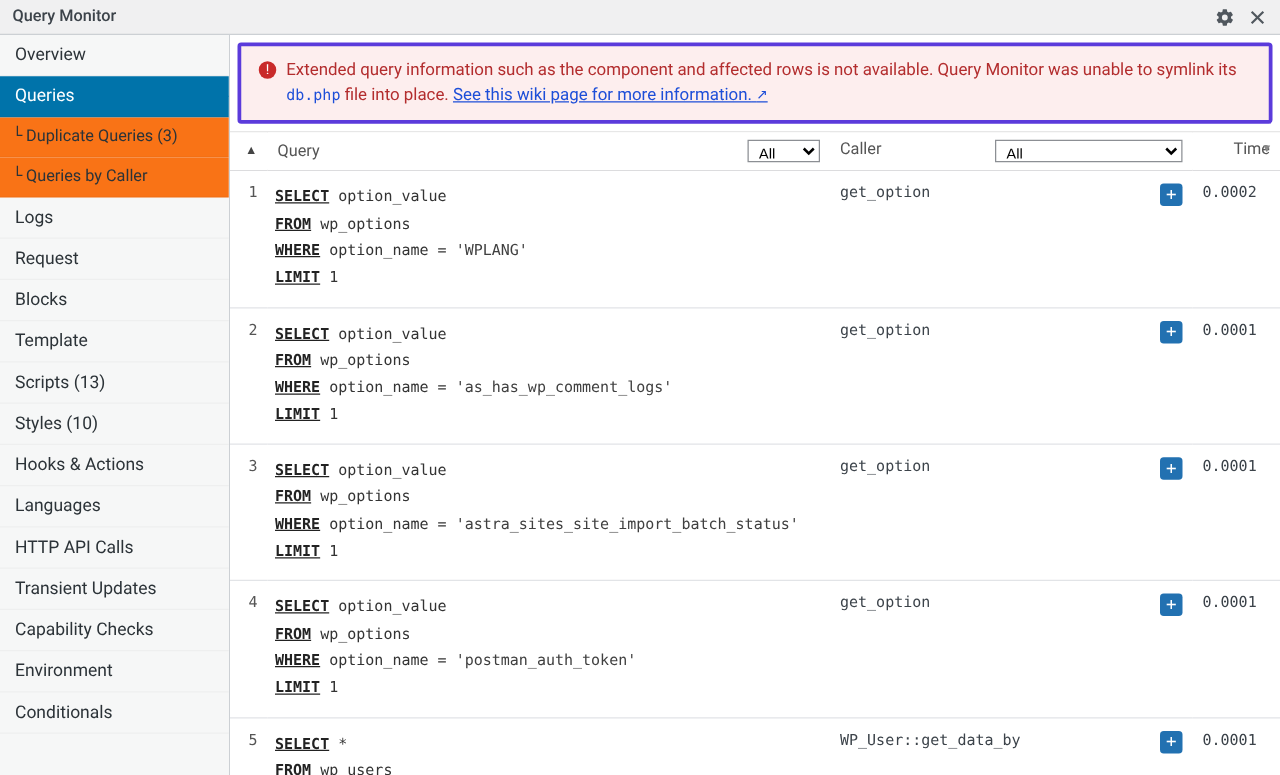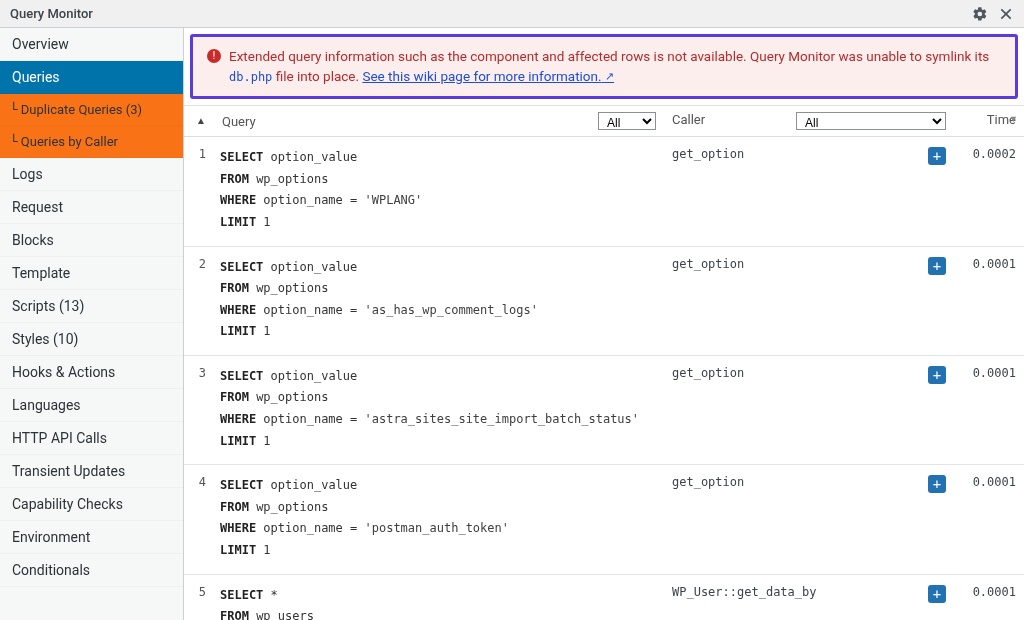--- a/index.html
+++ b/index.html
@@ -110,23 +110,23 @@
     border:1px solid #8c8f94;
     background:#fff;
     height:18px;
     width:58px;
   }
   .caller-head select.filter { width:150px;}
   tbody tr { border-bottom: 1px solid #e2e4e7; }
   td.idx { text-align:right; padding: 10px 8px 0 4px; font-family: Menlo,Consolas,monospace; font-size:12px; color:#555;}
   td.query { padding: 10px 10px 12px 6px; }
   td.caller { padding: 10px 8px; font-family: Menlo,Consolas,monospace; font-size:12px;}
-  td.time { padding: 10px 8px; text-align:right; font-family: Menlo,Consolas,monospace; font-size:12px;}
+  td.time { padding: 10px 8px; text-align:left; font-family: Menlo,Consolas,monospace; font-size:12px;}
   .sql { font-family: Menlo, Consolas, monospace; font-size: 12px; line-height: 1.8; color:#333; white-space: pre; }
-  .sql b { color:#222; font-weight:700;}
+  .sql b { color:#222; font-weight:700;text-decoration:underline;}
   .sql .str { color:#404040;}
   .caller-row { display:flex; align-items:flex-start; justify-content:space-between; gap:21px;}
   .plus-btn {
     width:18px; height:18px;
     background:#2271b1;
     color:#fff;
     border-radius:3px;
     display:flex; align-items:center; justify-content:center;
     font-size:14px;
     line-height:1;

